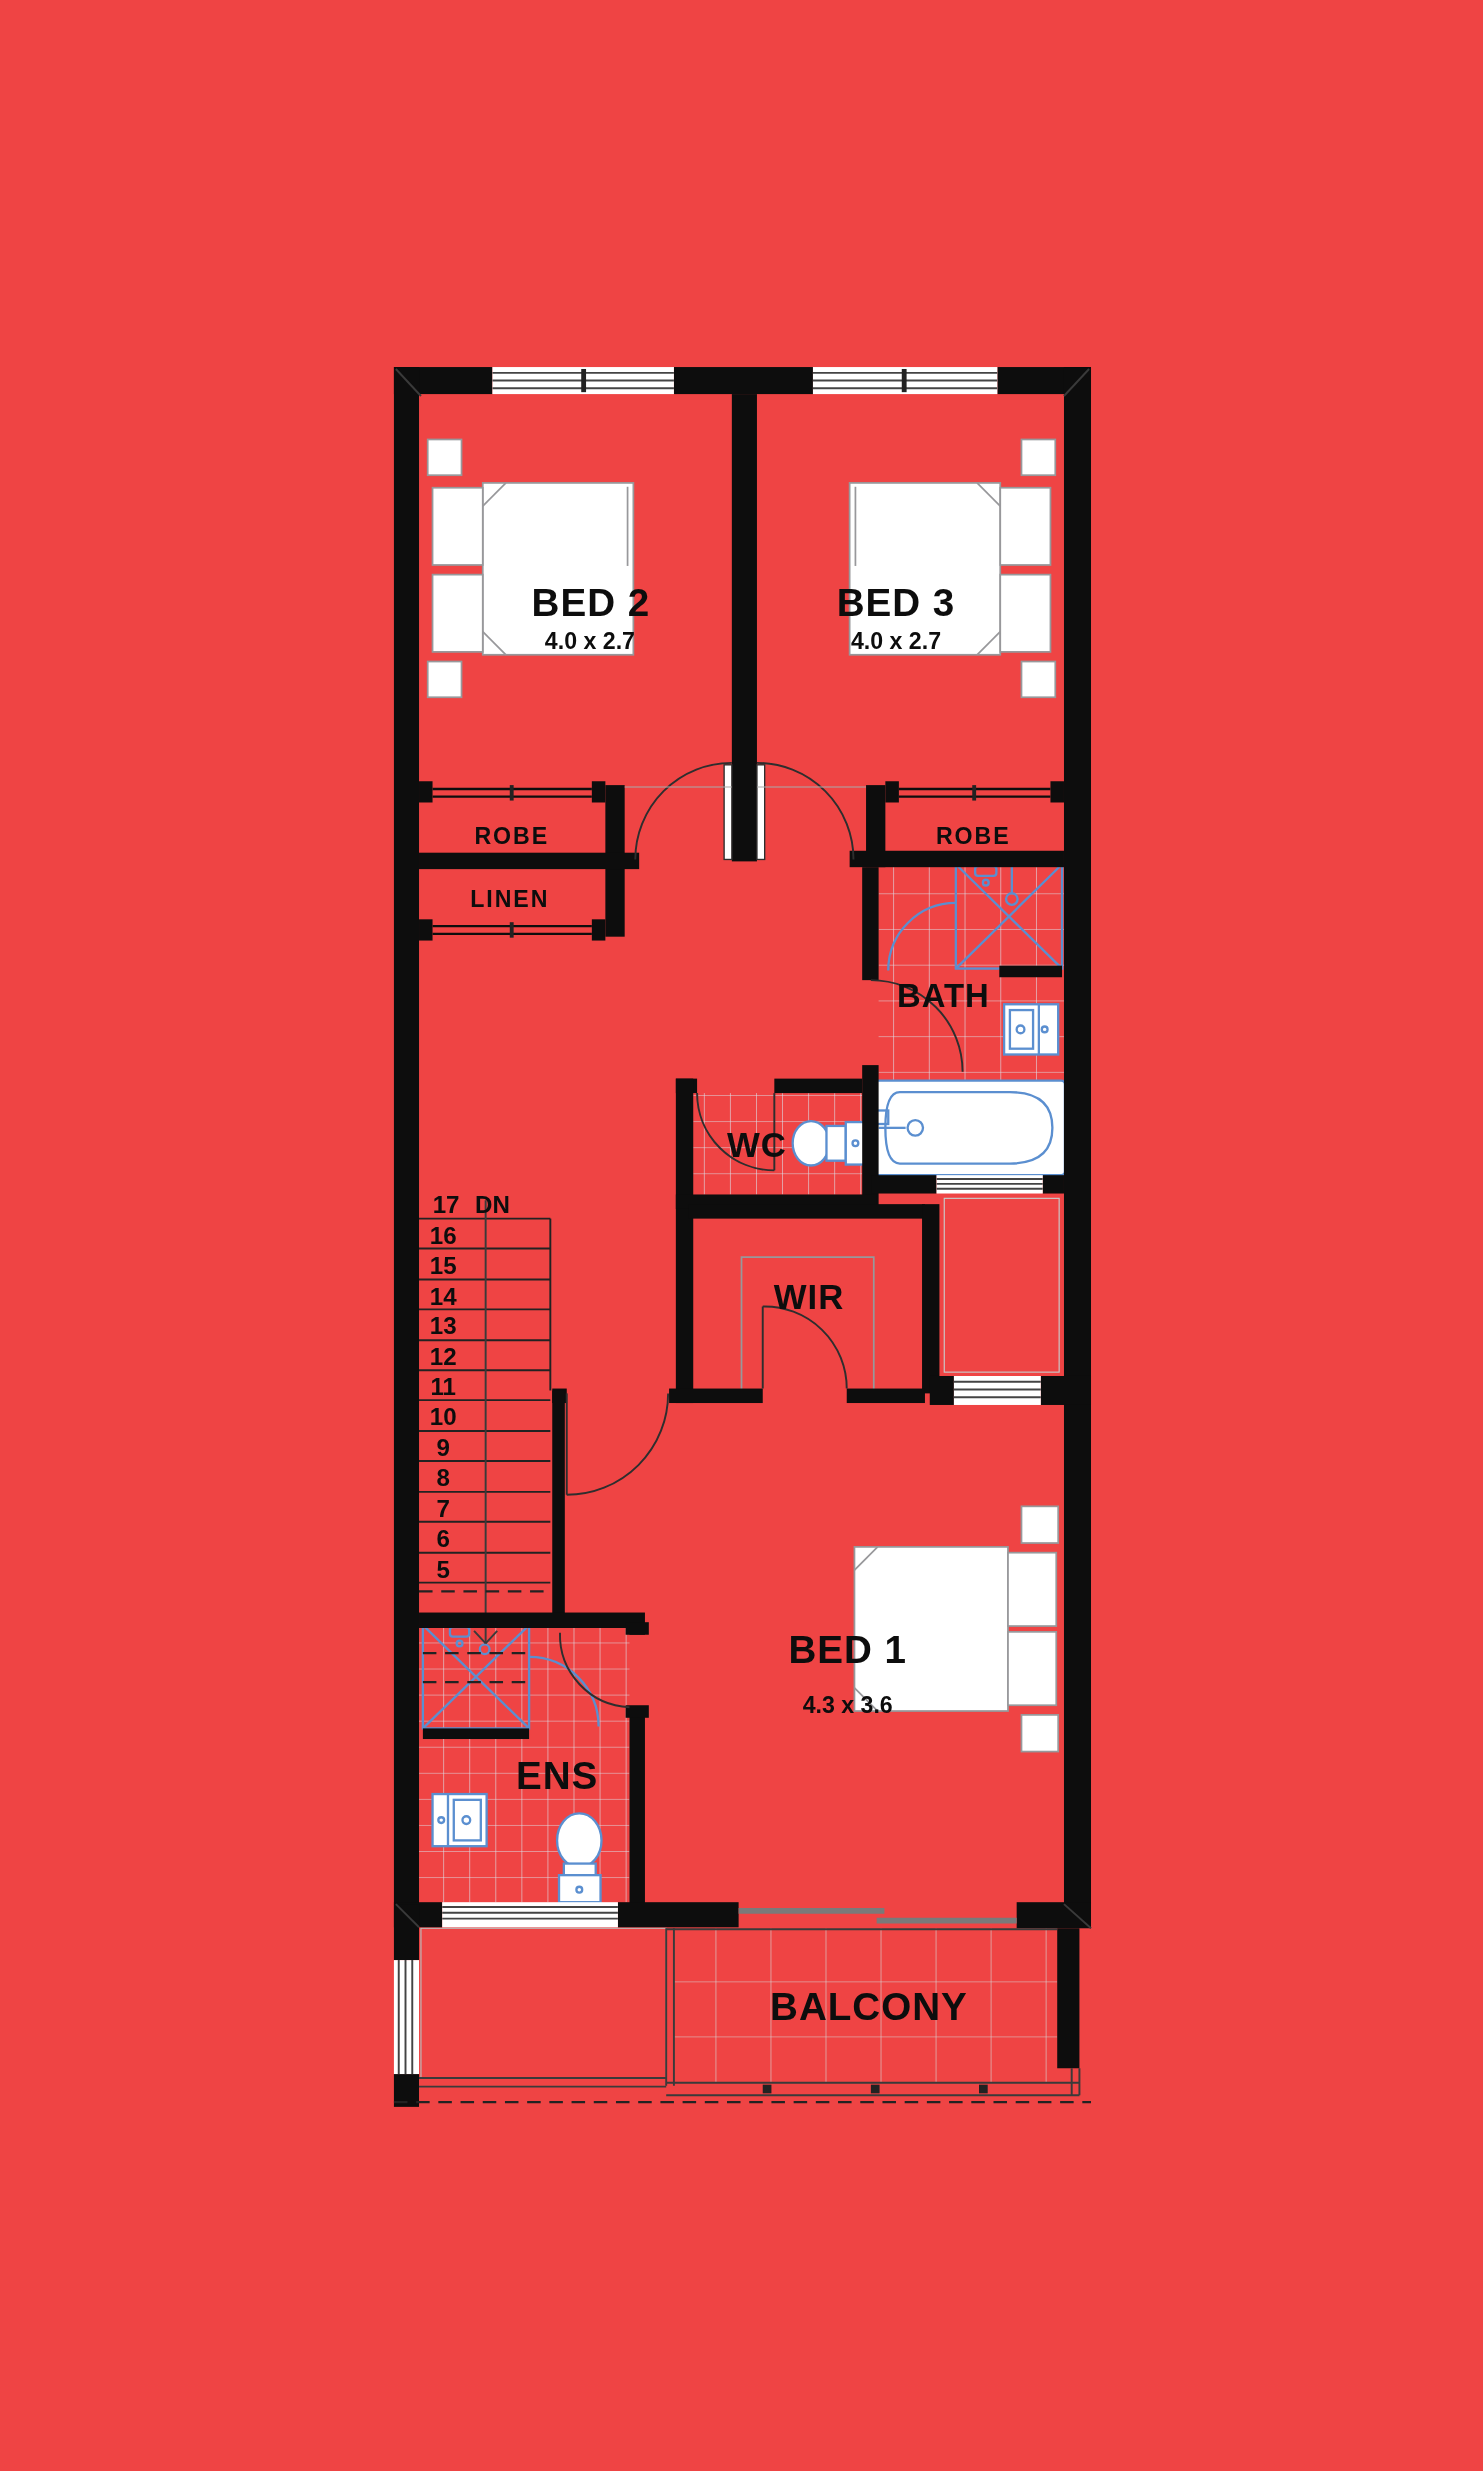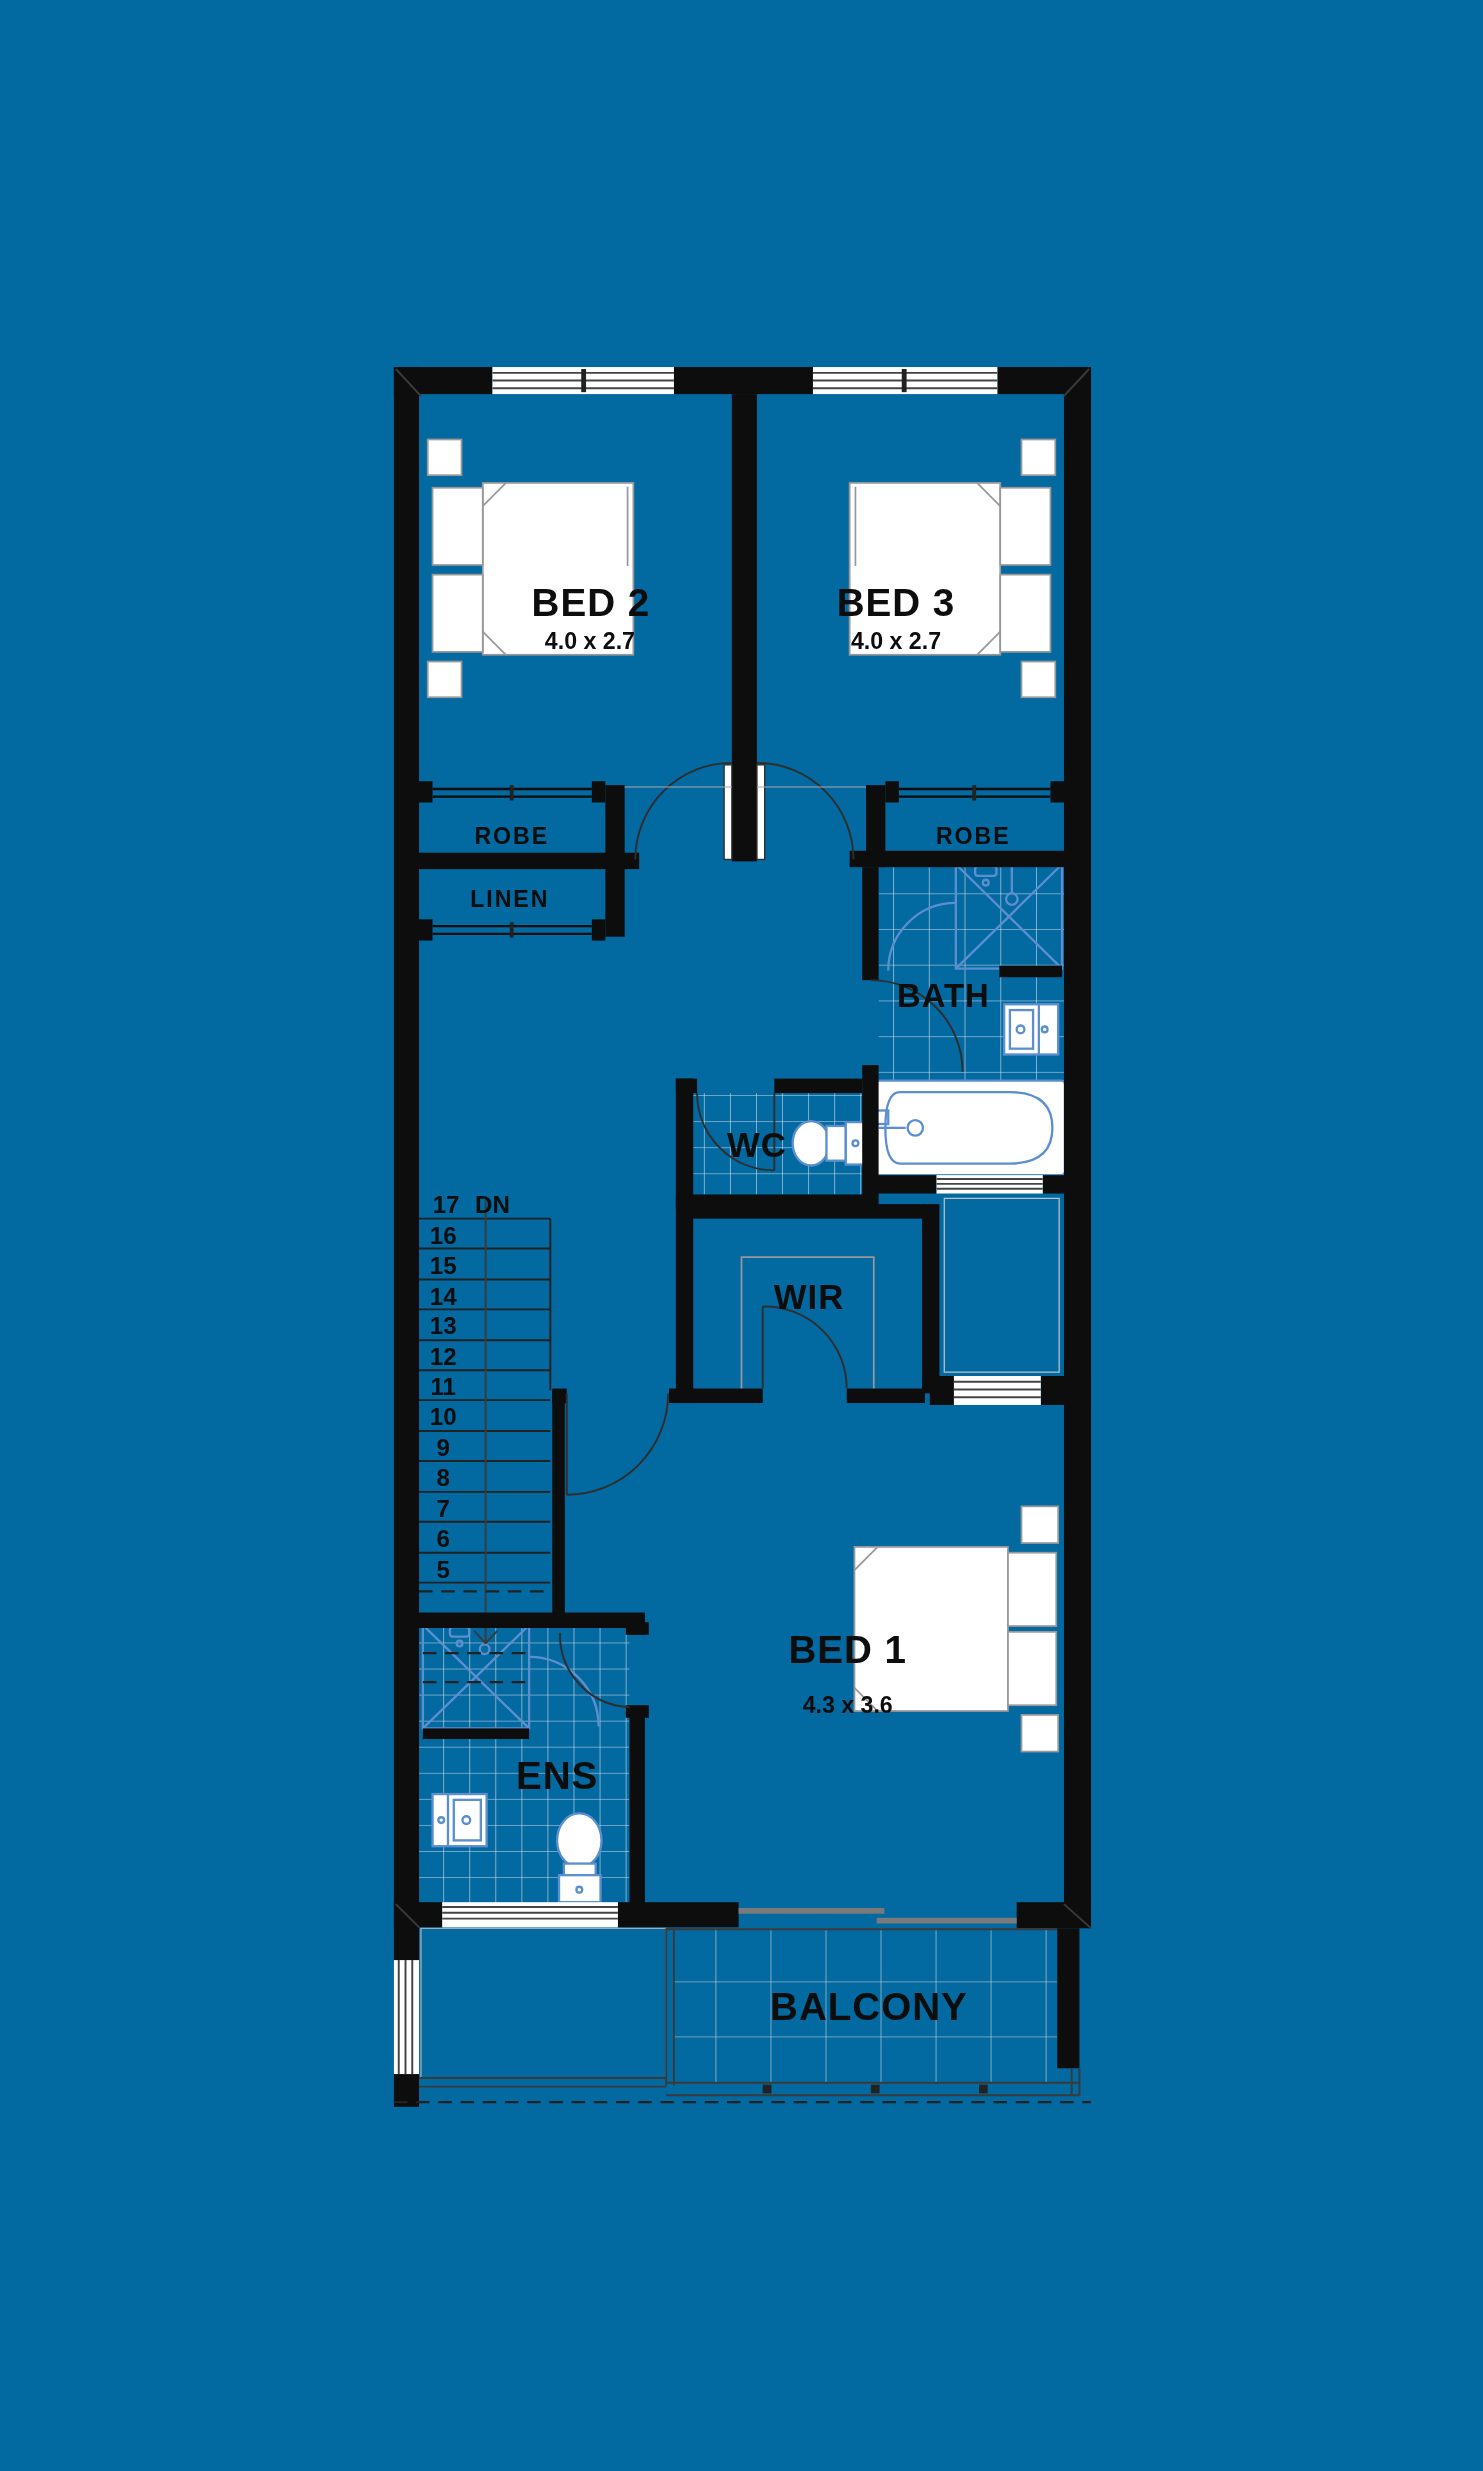--- a/index.html
+++ b/index.html
@@ -1,17 +1,17 @@
 <!DOCTYPE html>
 <html><head>
 <meta charset="utf-8">
 <title>Floor Plan</title>
 <style>
   html,body{margin:0;padding:0;background:#ffffff;}
-  .page{position:relative;width:1483px;height:2472px;background:#0369a1;overflow:hidden;
+  .page{position:relative;width:1483px;height:2472px;background:#ef4444;overflow:hidden;
         font-family:"Liberation Sans", sans-serif;}
   svg{position:absolute;left:0;top:0;}
   text{font-family:"Liberation Sans", sans-serif;font-weight:bold;fill:#0d0d0d;}
   .lbl-big{font-size:40px;letter-spacing:1px;}
   .lbl-mid{font-size:36px;letter-spacing:1px;}
   .lbl-bath{font-size:34px;letter-spacing:1px;}
   .lbl-small{font-size:24px;letter-spacing:2px;}
   .lbl-dim{font-size:24px;font-weight:bold;letter-spacing:0px;}
   .lbl-stair{font-size:25px;letter-spacing:0px;}
   .wall{fill:#0d0d0d;stroke:none;}

